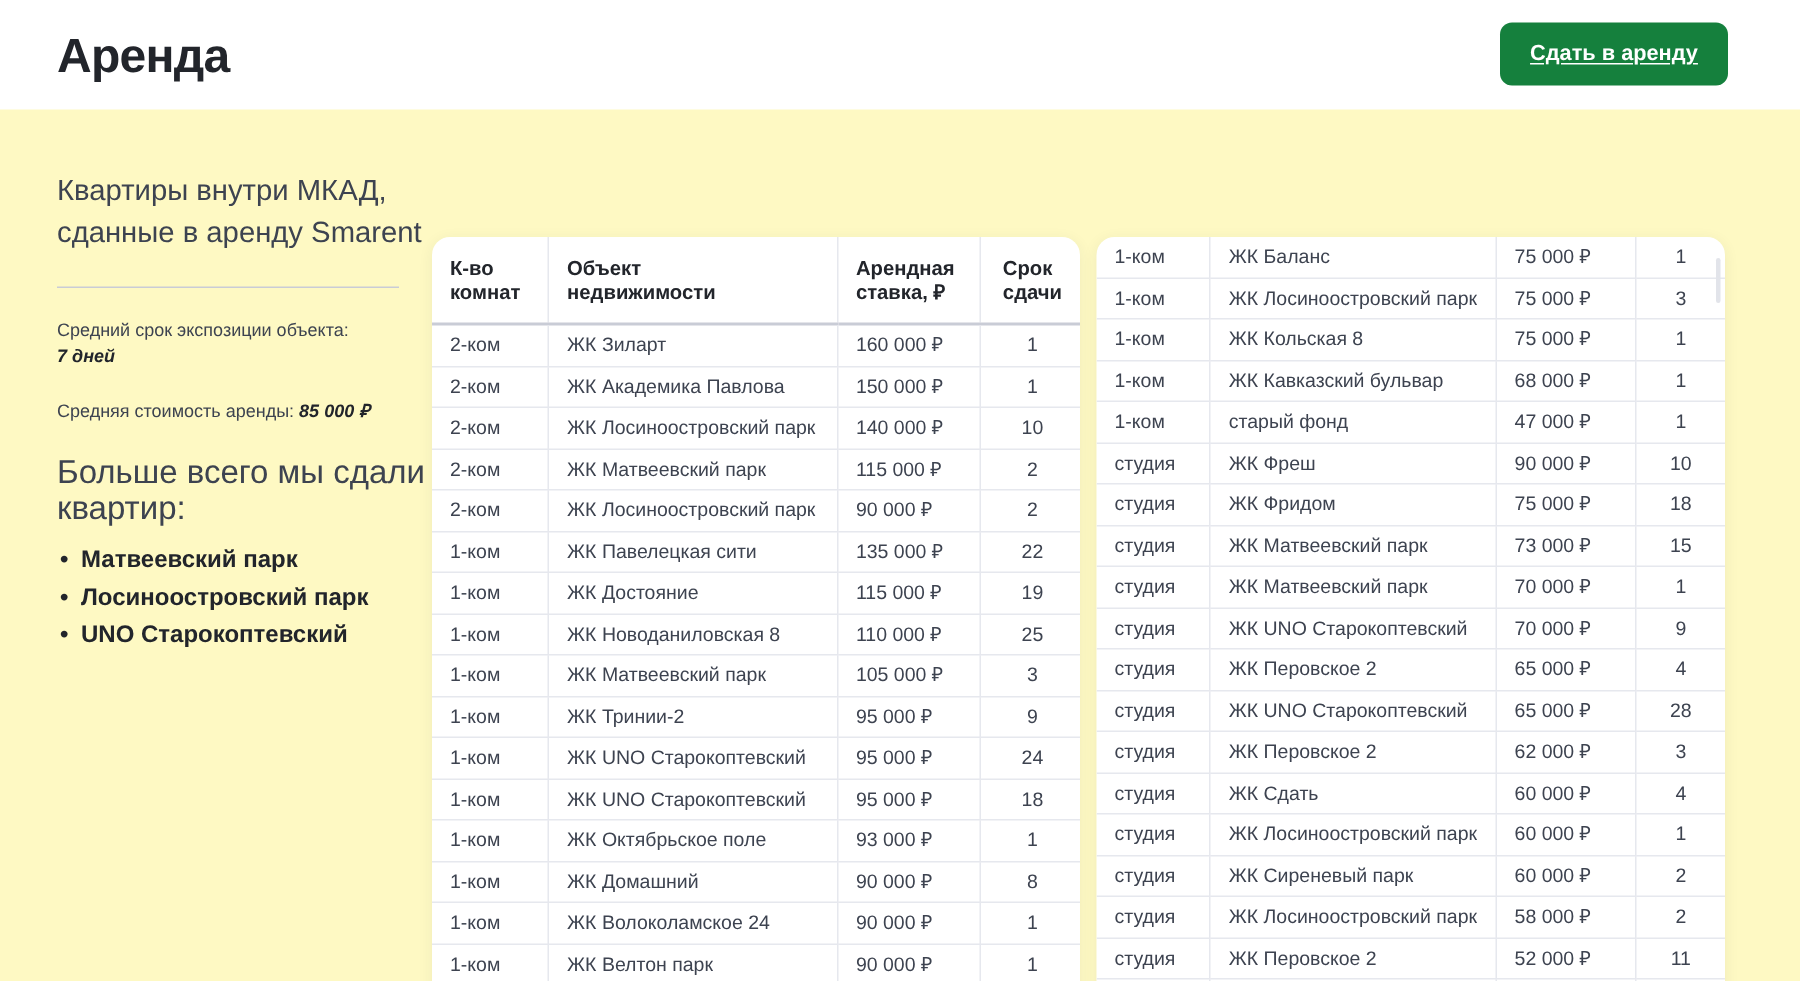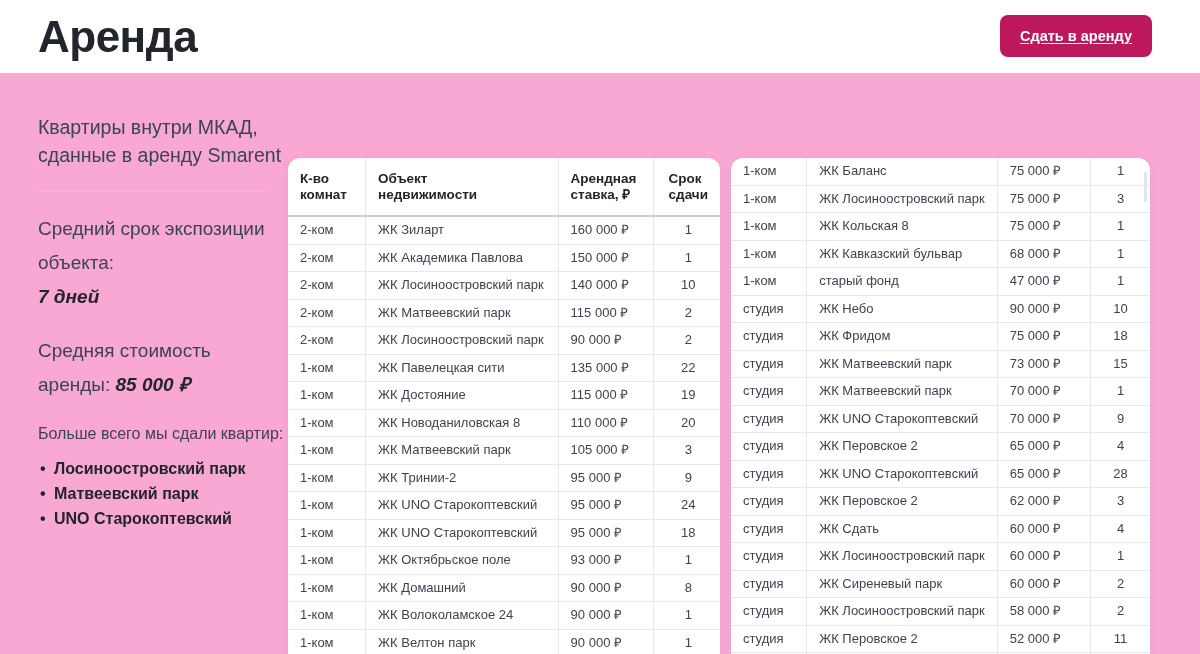--- a/index.html
+++ b/index.html
@@ -11,54 +11,54 @@
   }
   .page { position: relative; width: 1200px; height: 654px; background: #ffffff; }
 
   
   .header {
     position: absolute; left: 0; top: 0; width: 1200px; height: 73px;
     background: #ffffff;
   }
   .page-title {
     position: absolute; left: 38px; top: 12px;
-    font-size: 44px; font-weight: 700; color: #22252b;
+    font-size: 32px; font-weight: 700; color: #22252b;
     letter-spacing: -0.5px; line-height: 50px;
   }
   .cta-button {
     position: absolute; right: 48px; top: 15px;
     width: 152px; height: 42px;
-    background: #be185d; border: none; border-radius: 8px;
+    background: #15803d; border: none; border-radius: 8px;
     color: #ffffff; font-size: 14.5px; font-weight: 700;
     font-family: "Liberation Sans", sans-serif;
     cursor: pointer; text-decoration: underline;
     text-underline-offset: 2px;
     display: flex; align-items: center; justify-content: center;
   }
 
   
   .body-area {
     position: absolute; left: 0; top: 73px; width: 1200px; height: 581px;
-    background: #f9a8d4;
+    background: #fef9c3;
   }
 
   
   .sidebar {
     position: absolute; left: 38px; top: 40px; width: 250px;
     color: #3d4350;
   }
   .sidebar-lead {
     font-size: 19.5px; line-height: 28px; color: #3d4350; font-weight: 400;
   }
   .divider {
     margin: 22px 0 20px 0; width: 228px; height: 1px; background: #c9ccd6;
   }
-  .stat-block { font-size: 19px; line-height: 34px; color: #3d4350; margin-bottom: 20px; }
+  .stat-block { font-size: 12px; line-height: 17px; color: #3d4350; margin-bottom: 20px; }
   .stat-block b { font-weight: 700; color: #22252b; font-style: italic; }
-  .list-intro { font-size: 16px; line-height: 24px; color: #3d4350; margin-bottom: 10px; }
+  .list-intro { font-size: 22px; line-height: 24px; color: #3d4350; margin-bottom: 10px; }
   .bullets { list-style: none; }
   .bullets li {
     position: relative; padding-left: 16px;
     font-size: 16px; font-weight: 700; color: #22252b;
     line-height: 25px;
   }
   .bullets li::before {
     content: "•"; position: absolute; left: 2px; top: 0; font-size: 16px; color: #22252b;
   }
 
@@ -126,22 +126,22 @@
         <b>7 дней</b>
       </div>
 
       <div class="stat-block">
         <span>Средняя стоимость аренды:</span>
         <b>85 000 ₽</b>
       </div>
 
       <div class="list-intro">Больше всего мы сдали квартир:</div>
       <ul class="bullets">
+        <li>Матвеевский парк</li>
         <li>Лосиноостровский парк</li>
-        <li>Матвеевский парк</li>
         <li>UNO Старокоптевский</li>
       </ul>
     </div>
 
     <div class="card card-left">
       <table>
         <thead>
           <tr>
             <th class="col-rooms">
               <span>К-во</span>
@@ -201,21 +201,21 @@
             <tr>
               <td class="col-rooms">1-ком</td>
               <td class="col-object">ЖК Достояние</td>
               <td class="col-rate">115 000 ₽</td>
               <td class="col-term">19</td>
             </tr>
             <tr>
               <td class="col-rooms">1-ком</td>
               <td class="col-object">ЖК Новоданиловская 8</td>
               <td class="col-rate">110 000 ₽</td>
-              <td class="col-term">20</td>
+              <td class="col-term">25</td>
             </tr>
             <tr>
               <td class="col-rooms">1-ком</td>
               <td class="col-object">ЖК Матвеевский парк</td>
               <td class="col-rate">105 000 ₽</td>
               <td class="col-term">3</td>
             </tr>
             <tr>
               <td class="col-rooms">1-ком</td>
               <td class="col-object">ЖК Тринии-2</td>
@@ -290,21 +290,21 @@
               <td class="r-col-term">1</td>
             </tr>
             <tr>
               <td class="r-col-rooms">1-ком</td>
               <td class="r-col-object">старый фонд</td>
               <td class="r-col-rate">47 000 ₽</td>
               <td class="r-col-term">1</td>
             </tr>
             <tr>
               <td class="r-col-rooms">студия</td>
-              <td class="r-col-object">ЖК Небо</td>
+              <td class="r-col-object">ЖК Фреш</td>
               <td class="r-col-rate">90 000 ₽</td>
               <td class="r-col-term">10</td>
             </tr>
             <tr>
               <td class="r-col-rooms">студия</td>
               <td class="r-col-object">ЖК Фридом</td>
               <td class="r-col-rate">75 000 ₽</td>
               <td class="r-col-term">18</td>
             </tr>
             <tr>

